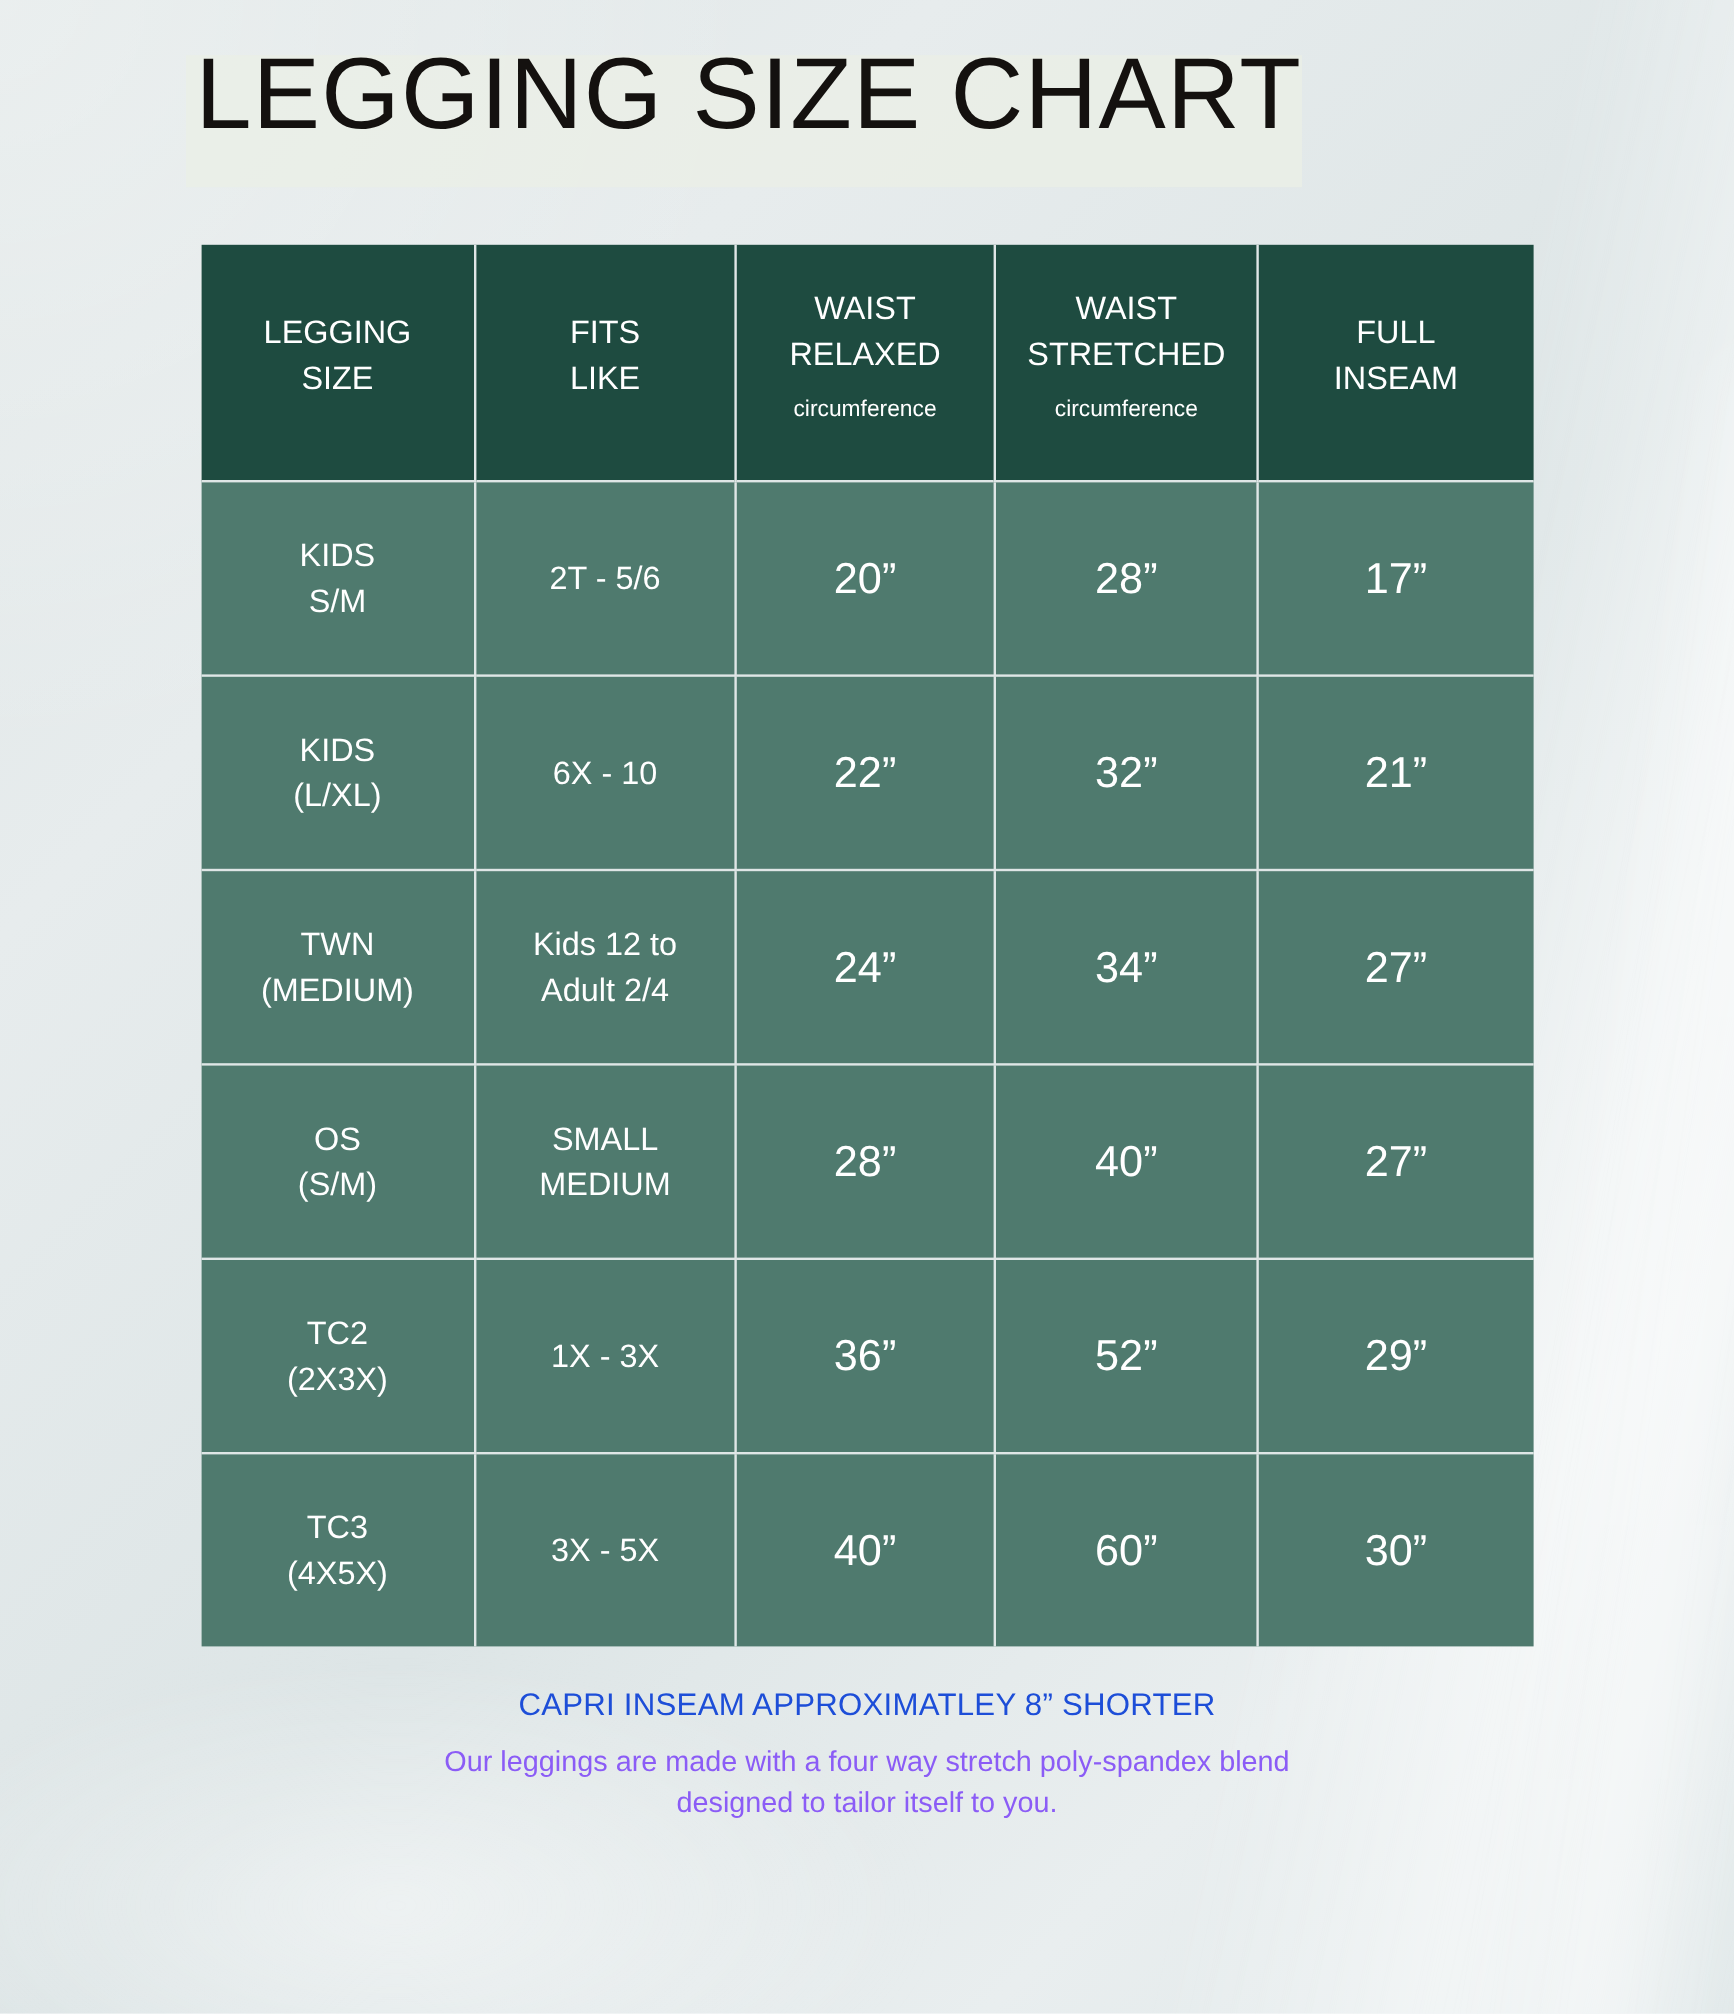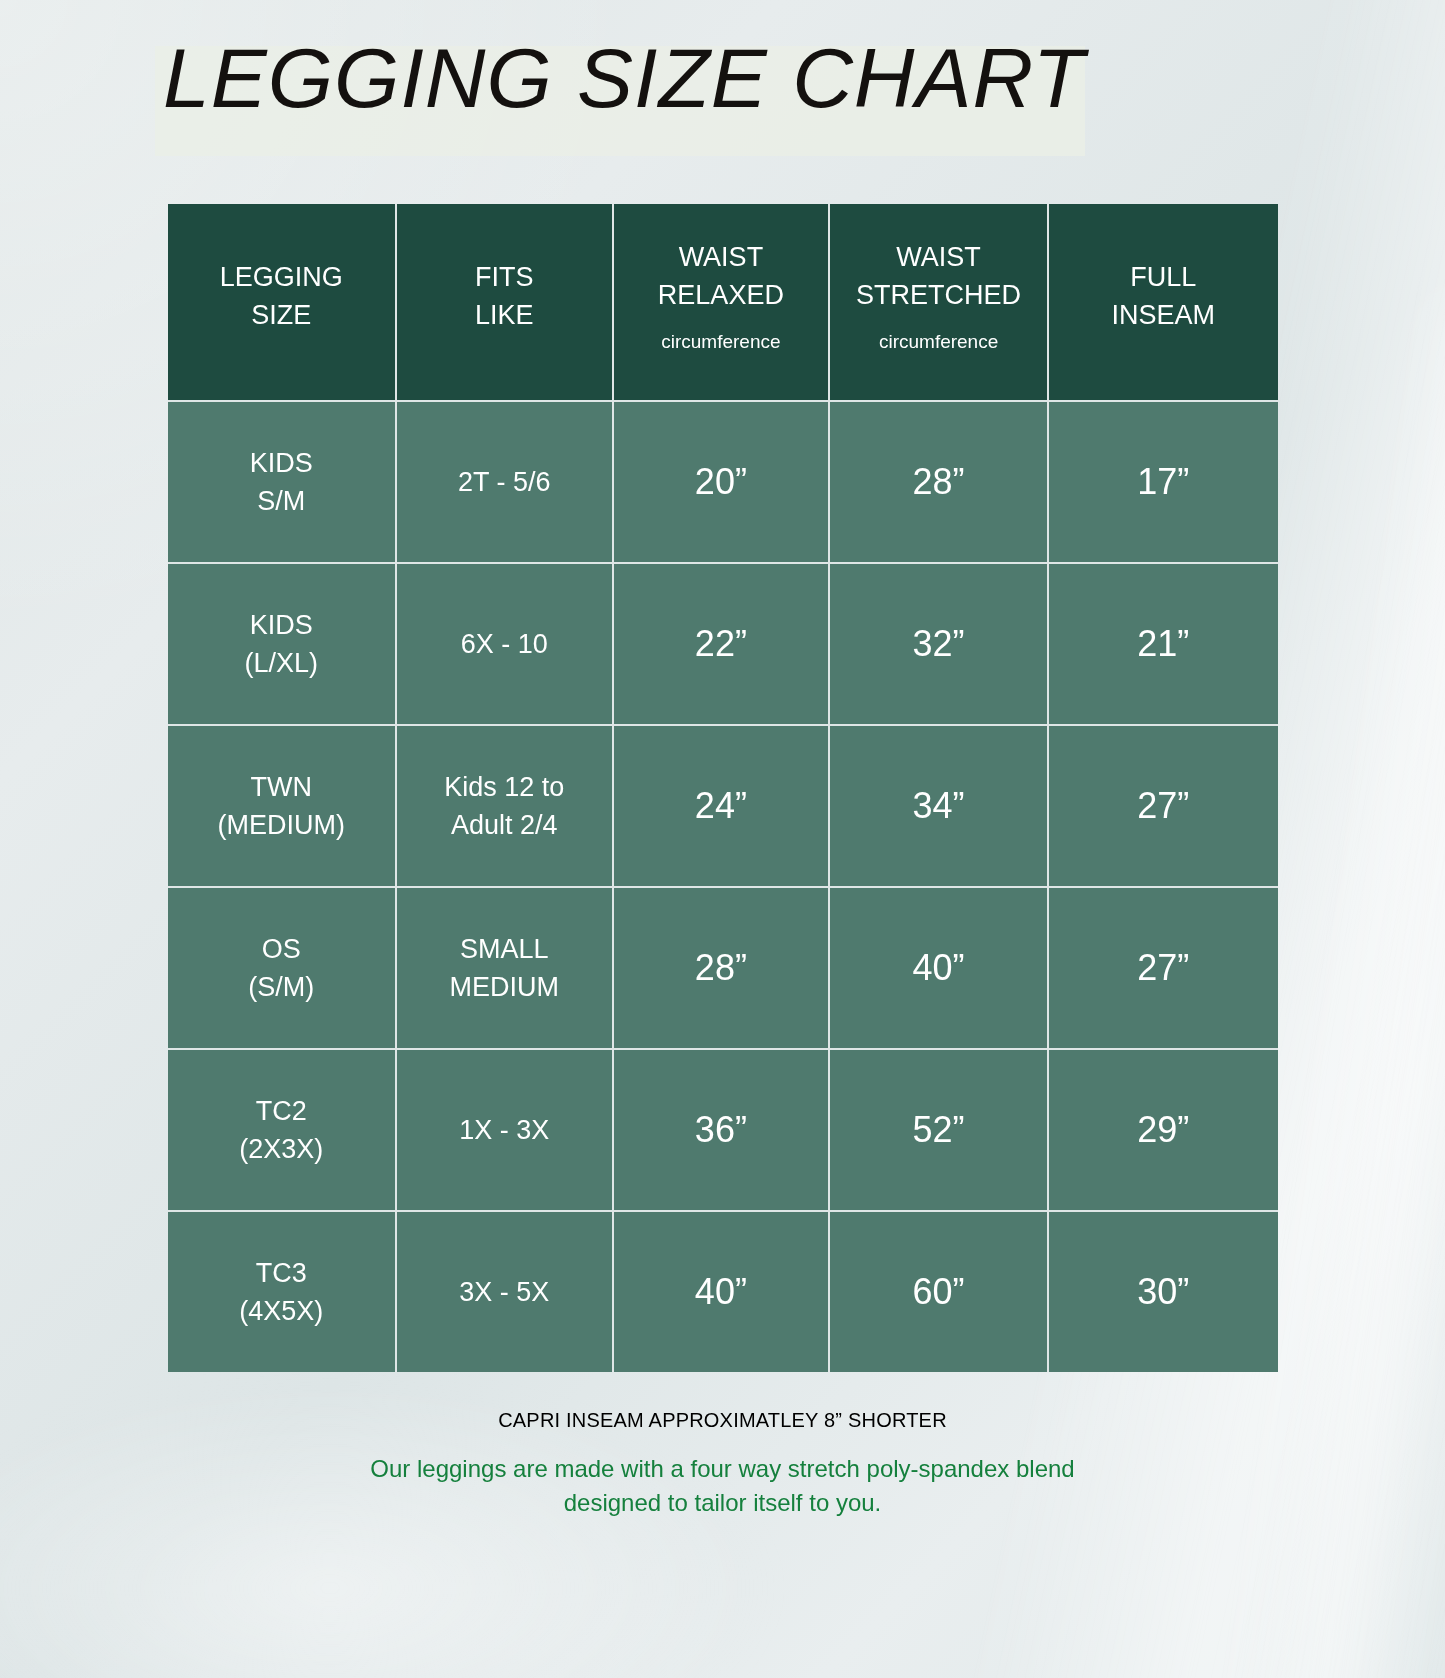--- a/index.html
+++ b/index.html
@@ -51,21 +51,20 @@
     width: 1445px;
     height: 1678px;
     box-sizing: border-box;
   }
 
   .title-wrap {
     position: relative;
     margin-top: 18px;
     padding-left: 163px;
     height: 120px;
-    font-style: italic;
   }
   .title-highlight {
     position: absolute;
     left: 155px;
     top: 28px;
     width: 930px;
     height: 110px;
     background: #eaefe6;
     opacity: 0.85;
   }
@@ -135,29 +134,29 @@
   tbody td.size-cell,
   tbody td.fits-cell {
     font-size: 27px;
   }
 
   .footer {
     margin-top: 28px;
     text-align: center;
   }
   .footer .capri {
-    font-size: 20px;
-    color: #000000;
+    font-size: 26px;
+    color: #1d4ed8;
     letter-spacing: 0.2px;
     line-height: 40px;
   }
   .footer .note {
     margin-top: 12px;
     font-size: 24px;
-    color: #15803d;
+    color: #8b5cf6;
     line-height: 34px;
   }
 </style>
 </head>
 <body>
 
 <div class="bg-streak streak-4"></div>
 <div class="bg-streak streak-1"></div>
 <div class="bg-streak streak-2"></div>
 <div class="bg-streak streak-3"></div>

